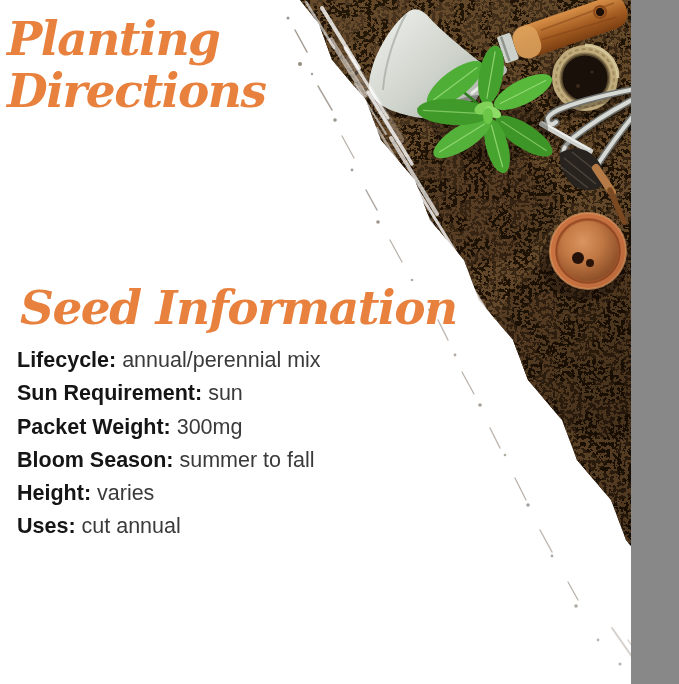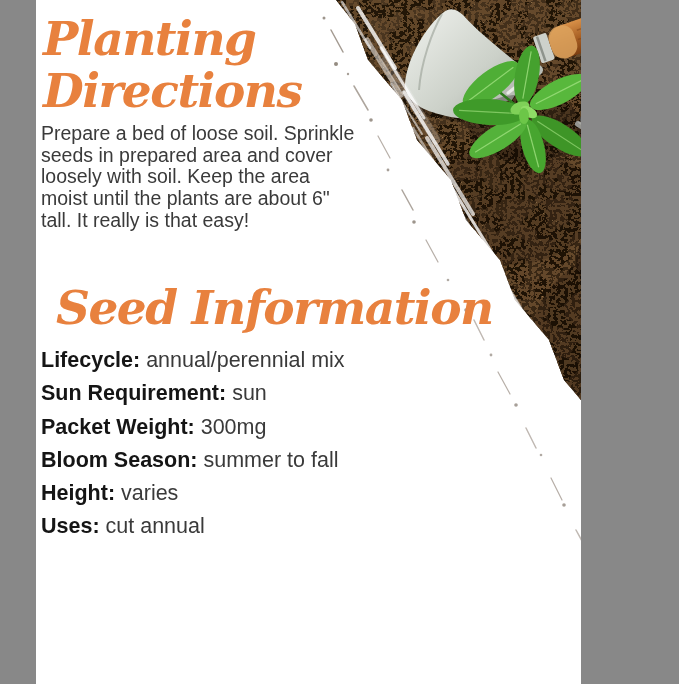--- a/index.html
+++ b/index.html
@@ -1,33 +1,33 @@
 <!DOCTYPE html>
 <html style="--accent-orange: #E8813E; --body-text: #3A3A3A; --label-text: #151515; --background: #FFFFFF; --soil-brown: #33220F; --terracotta: #C97140; --leaf-green: #4FAE36; --wood-brown: #B06A2E;"><head>
 <meta charset="utf-8">
 <style>
   html,body{margin:0;padding:0;background:#888;}
   .canvas{
-    position:relative;width:545px;height:684px;background:var(--background,#fff);
-    overflow:hidden;font-family:"Liberation Sans",sans-serif;margin-left:36px;
+    position:relative;width:631px;height:684px;background:var(--background,#fff);
+    overflow:hidden;font-family:"Liberation Sans",sans-serif;
   }
   svg.photo{position:absolute;left:0;top:0;width:679px;height:684px;}
   .display-title{
     position:absolute;font-family:"DejaVu Serif",serif;font-style:italic;font-weight:bold;
     color:var(--accent-orange,#E8813E);font-size:47px;line-height:52px;letter-spacing:-1.5px;
     white-space:nowrap;
   }
   .planting-title{left:7px;top:13px;}
   .seed-title{left:20px;top:282px;}
   .planting-body{
     position:absolute;left:5px;top:123px;font-size:19.5px;line-height:21.7px;
     color:var(--body-text,#3a3a3a);white-space:nowrap;
   }
   .seed-list{
-    position:absolute;left:5px;top:344px;font-size:21.5px;line-height:33.3px;
+    position:absolute;left:17px;top:344px;font-size:21.5px;line-height:33.3px;
     color:var(--body-text,#3a3a3a);white-space:nowrap;
   }
   .seed-list .label{font-weight:bold;color:var(--label-text,#151515);}
 </style>
 </head>
 <body>
 
 <div class="canvas">
 
   <svg class="photo" viewBox="0 0 679 684" role="img" aria-label="Overhead photo of dark potting soil with a hand trowel, green seedling, peat pot ring, hand fork, small brush and terracotta pots; white paint-stroke edge on the left">
@@ -295,27 +295,20 @@
         <path d="M660,636 L676,660" stroke-width="2" opacity="0.3"></path>
       </g>
     </g>
   </svg>
 
   <div class="display-title planting-title">
     <div>Planting</div>
     <div>Directions</div>
   </div>
 
-  <div class="planting-body">
-      <div>Prepare a bed of loose soil. Sprinkle</div>
-      <div>seeds in prepared area and cover</div>
-      <div>loosely with soil. Keep the area</div>
-      <div>moist until the plants are about 6"</div>
-      <div>tall. It really is that easy!</div>
-    </div>
 
   <div class="display-title seed-title">Seed Information</div>
 
   <div class="seed-list">
       <div><span class="label">Lifecycle:</span><span class="value"> annual/perennial mix</span></div>
       <div><span class="label">Sun Requirement:</span><span class="value"> sun</span></div>
       <div><span class="label">Packet Weight:</span><span class="value"> 300mg</span></div>
       <div><span class="label">Bloom Season:</span><span class="value"> summer to fall</span></div>
       <div><span class="label">Height:</span><span class="value"> varies</span></div>
       <div><span class="label">Uses:</span><span class="value"> cut annual</span></div>

